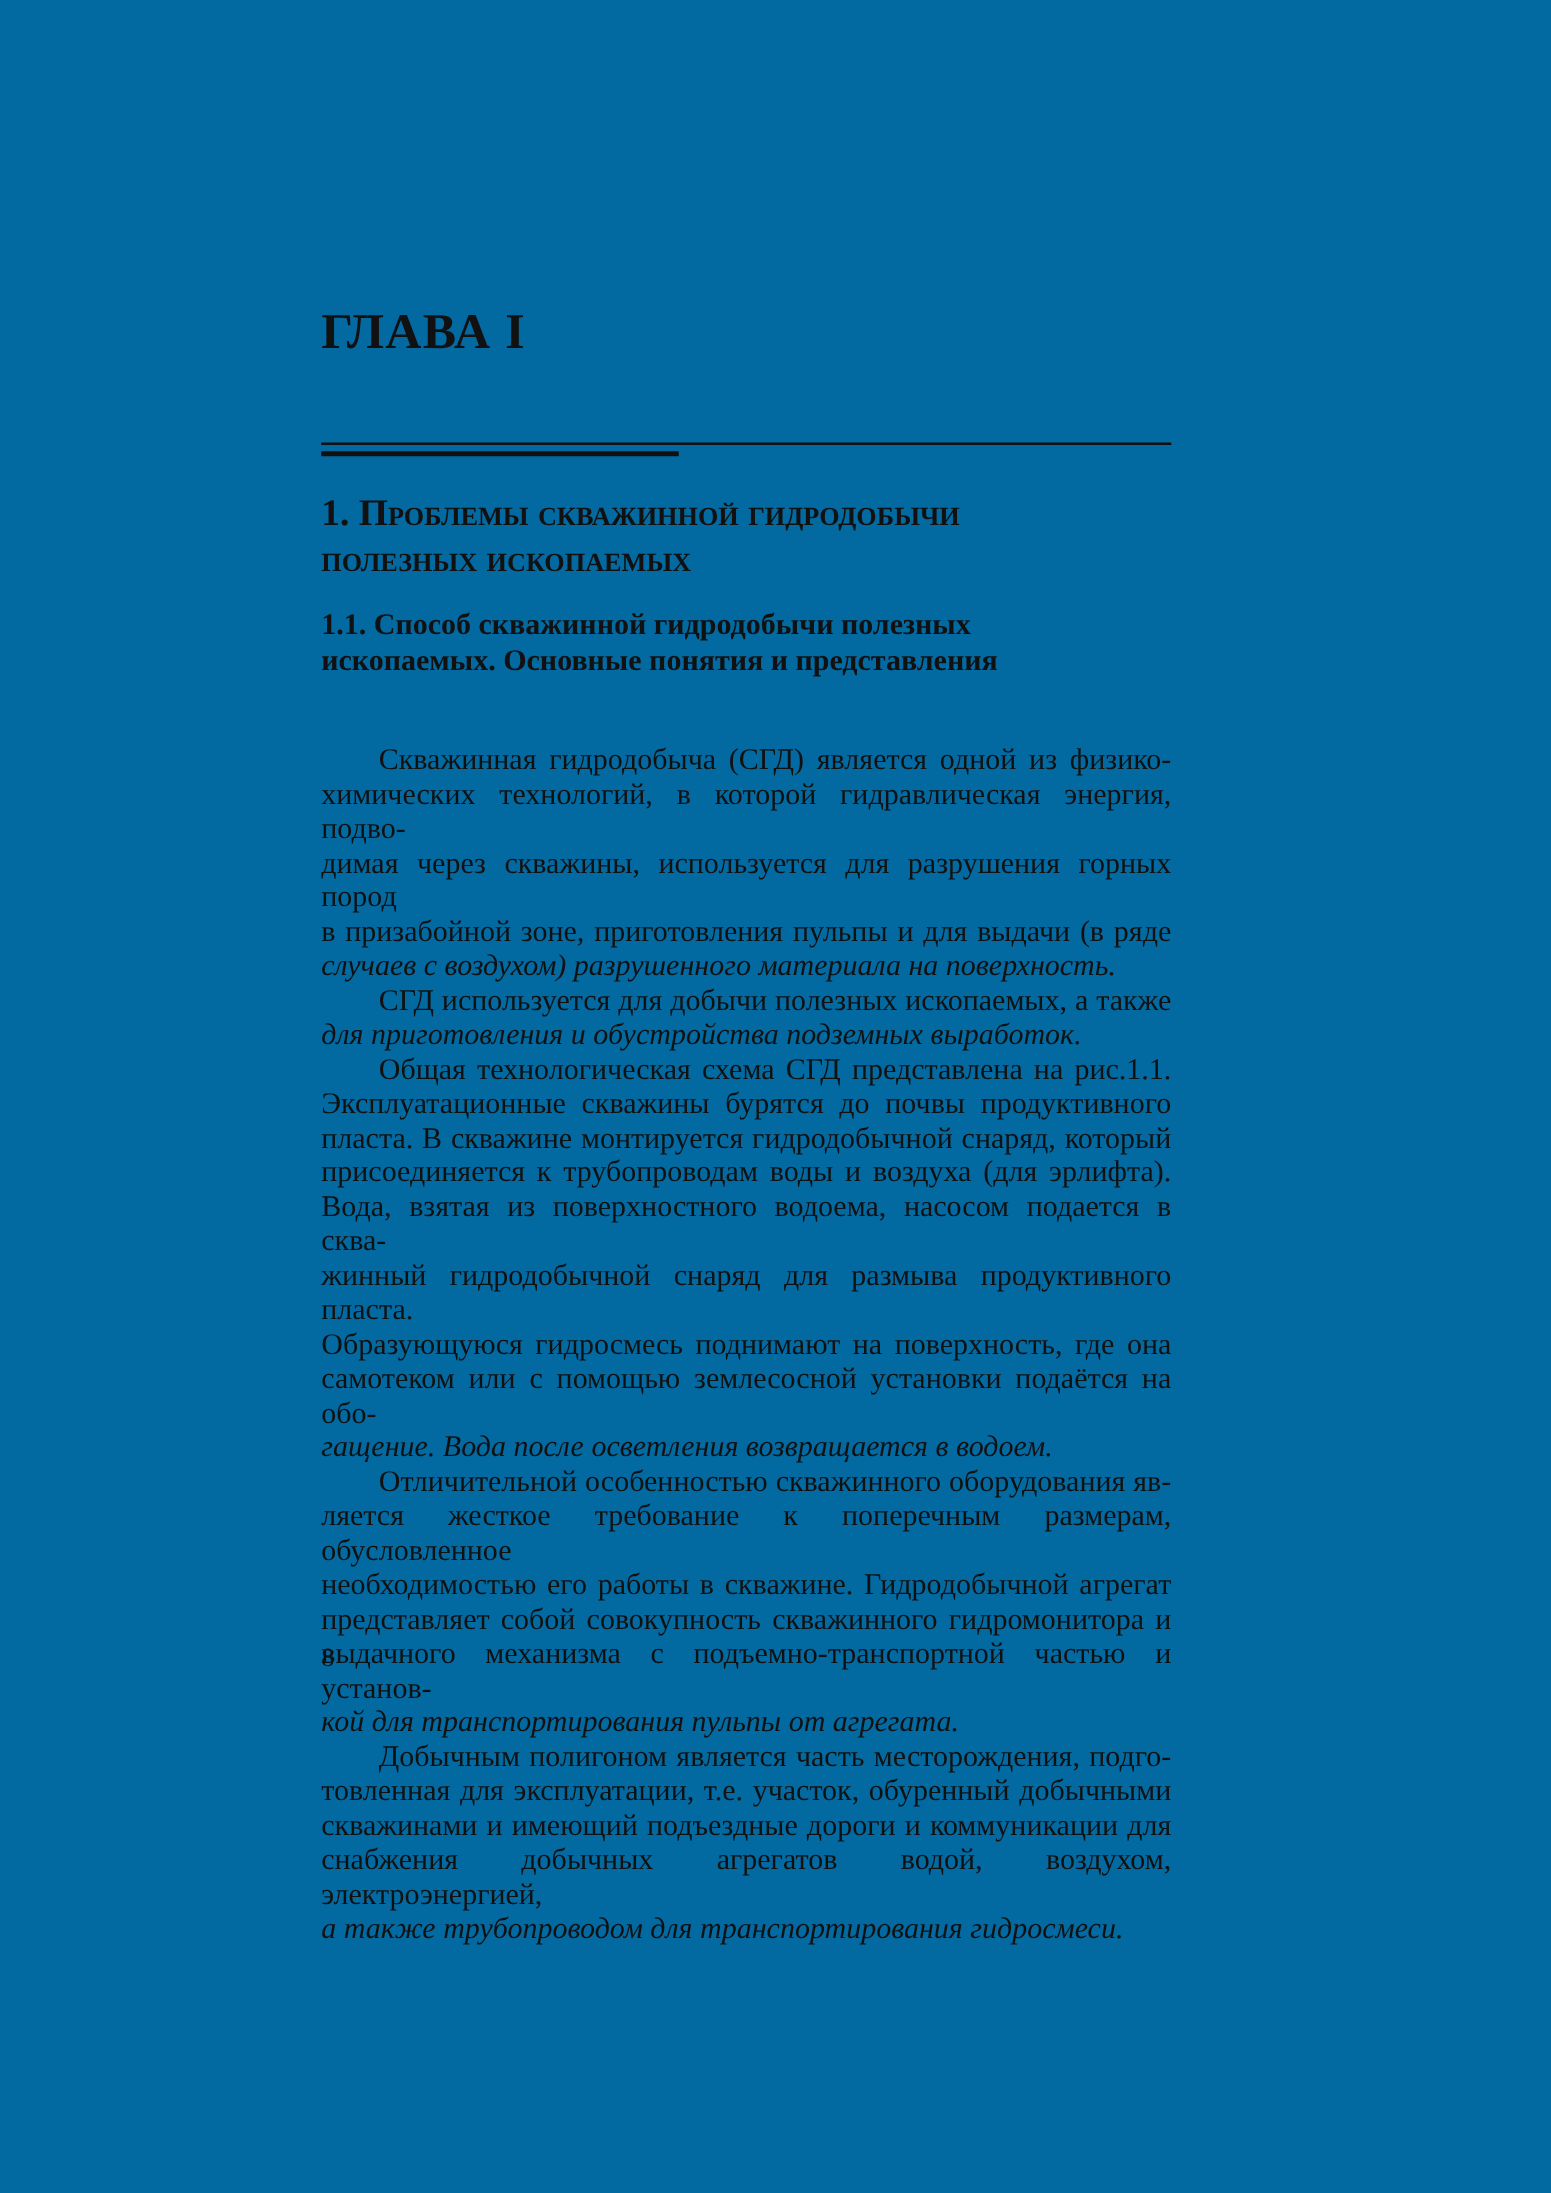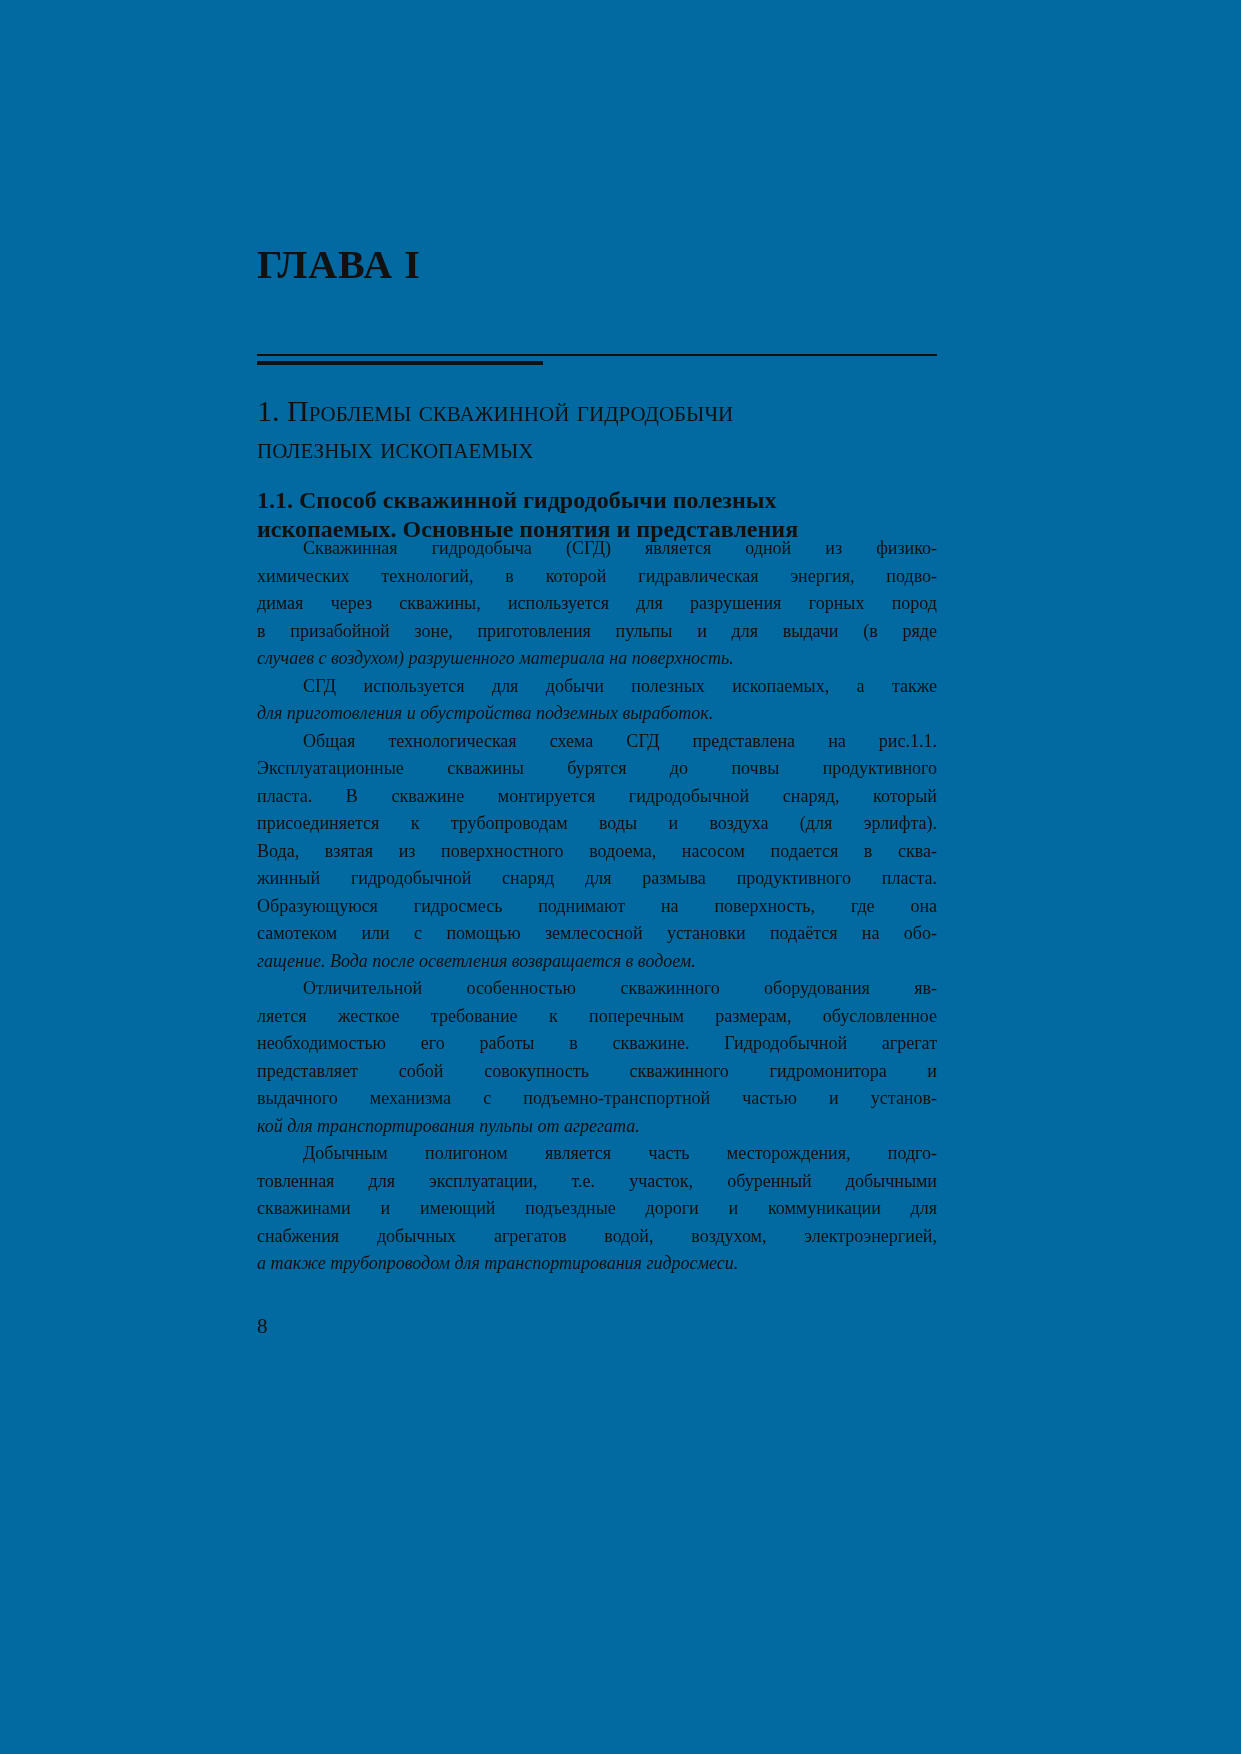--- a/index.html
+++ b/index.html
@@ -45,40 +45,40 @@
     width: 286px;
     height: 4px;
     background: #111111;
   }
   .section-heading {
     position: absolute;
     top: 392px;
     left: 0;
     width: 680px;
     font-size: 30px;
-    font-weight: normal;
+    font-weight: bold;
     font-variant: small-caps;
     line-height: 37px;
   }
   .subsection-heading {
     position: absolute;
     top: 486px;
     left: 0;
     width: 680px;
     font-size: 24px;
     font-weight: bold;
     line-height: 29px;
     text-align: left;
   }
   .body-text {
     position: absolute;
-    top: 535px;
+    top: 595px;
     left: 0;
     width: 680px;
-    font-size: 18px;
+    font-size: 24px;
   }
   .body-text .line {
     line-height: 27.5px;
     text-align: justify;
     text-align-last: justify;
     white-space: normal;
   }
   .body-text .line.first {
     text-indent: 46px;
   }

